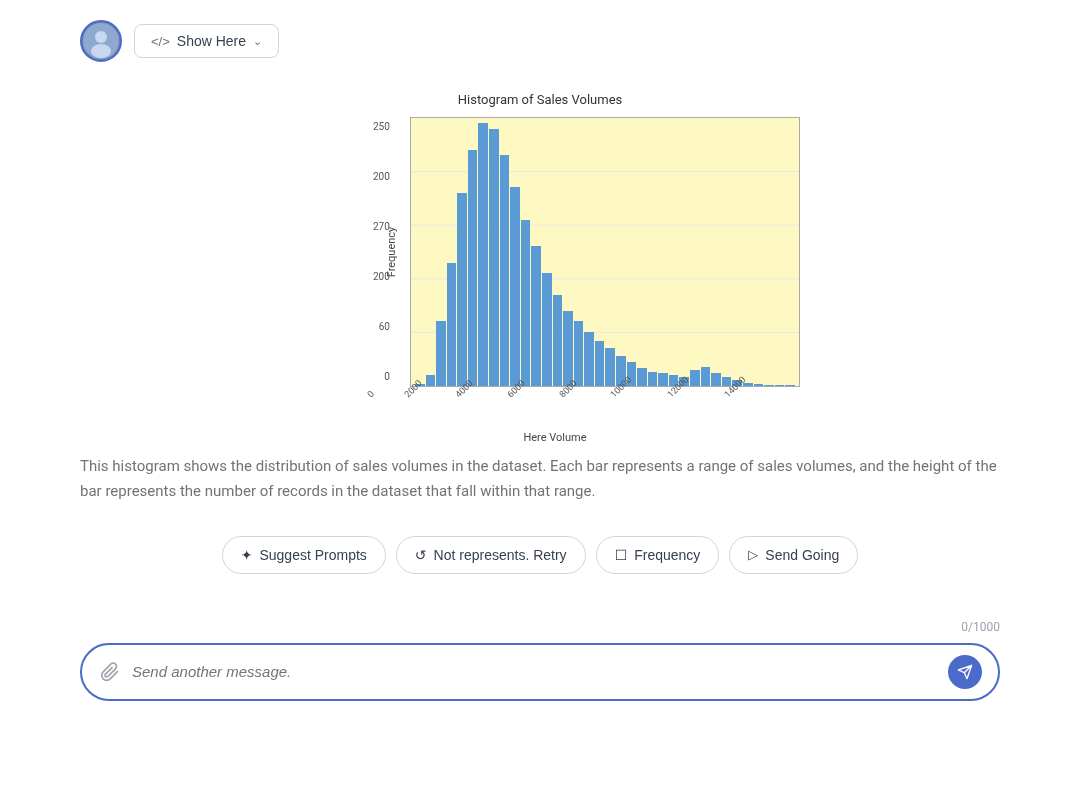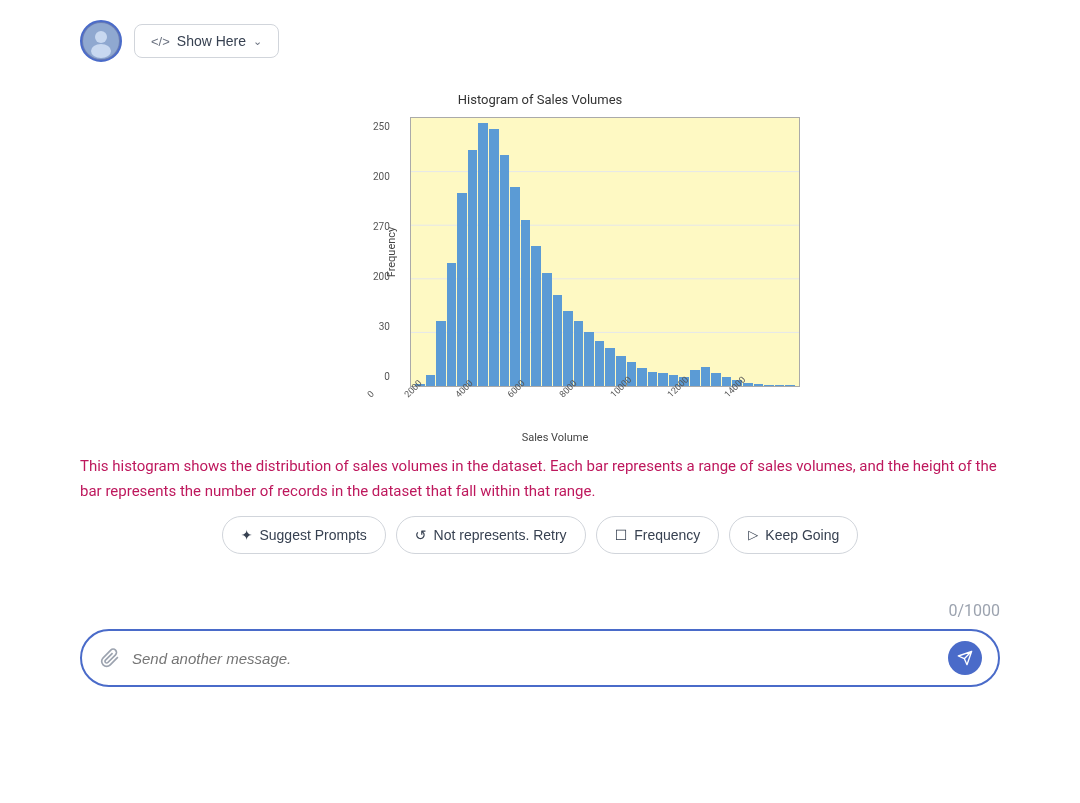--- a/index.html
+++ b/index.html
@@ -123,23 +123,23 @@
       text-align: right;
       line-height: 1;
     }
     .grid-lines {
       position: absolute;
       top: 0; left: 0; right: 0; bottom: 0;
       pointer-events: none;
     }
     .description-text {
       font-size: 15px;
-      color: #be185d;
+      color: #737373;
       line-height: 1.65;
-      margin-bottom: 12px;
+      margin-bottom: 32px;
     }
     .action-buttons {
       display: flex;
       justify-content: center;
       gap: 10px;
       margin-bottom: 16px;
       flex-wrap: wrap;
     }
     .action-btn {
       display: flex;
@@ -150,21 +150,21 @@
       border-radius: 999px;
       background: #ffffff;
       cursor: pointer;
       font-size: 14px;
       color: #374151;
       font-weight: 500;
       white-space: nowrap;
     }
     .char-count {
       text-align: right;
-      font-size: 16px;
+      font-size: 12px;
       color: #9ca3af;
       margin-bottom: 6px;
       margin-top: 44px;
     }
     .input-row {
       display: flex;
       align-items: center;
       border: 2px solid #4a6bc9;
       border-radius: 999px;
       padding: 10px 16px;
@@ -234,21 +234,21 @@
       <div style="position:relative; margin-left:50px; width:390px;">
         <div class="chart-area">
 
           <div class="y-axis-label">Frequency</div>
 
           <div style="position:absolute; left:-38px; top:4px; bottom:4px; display:flex; flex-direction:column; justify-content:space-between;">
             <span class="y-tick">250</span>
             <span class="y-tick">200</span>
             <span class="y-tick">270</span>
             <span class="y-tick">200</span>
-            <span class="y-tick">30</span>
+            <span class="y-tick">60</span>
             <span class="y-tick">0</span>
           </div>
 
           <svg class="grid-lines" width="100%" height="100%">
             <line x1="0" y1="20%" x2="100%" y2="20%" stroke="#e5e7eb" stroke-width="1"></line>
             <line x1="0" y1="40%" x2="100%" y2="40%" stroke="#e5e7eb" stroke-width="1"></line>
             <line x1="0" y1="60%" x2="100%" y2="60%" stroke="#e5e7eb" stroke-width="1"></line>
             <line x1="0" y1="80%" x2="100%" y2="80%" stroke="#e5e7eb" stroke-width="1"></line>
           </svg>
 
@@ -298,21 +298,21 @@
             <span style="font-size:9px;color:#555;transform:rotate(-45deg);display:block;transform-origin:top left;">2000</span>
             <span style="font-size:9px;color:#555;transform:rotate(-45deg);display:block;transform-origin:top left;">4000</span>
             <span style="font-size:9px;color:#555;transform:rotate(-45deg);display:block;transform-origin:top left;">6000</span>
             <span style="font-size:9px;color:#555;transform:rotate(-45deg);display:block;transform-origin:top left;">8000</span>
             <span style="font-size:9px;color:#555;transform:rotate(-45deg);display:block;transform-origin:top left;">10000</span>
             <span style="font-size:9px;color:#555;transform:rotate(-45deg);display:block;transform-origin:top left;">12000</span>
             <span style="font-size:9px;color:#555;transform:rotate(-45deg);display:block;transform-origin:top left;">14000</span>
           </div>
         </div>
 
-        <div class="x-axis-label" style="margin-left:0; margin-top:24px;">Sales Volume</div>
+        <div class="x-axis-label" style="margin-left:0; margin-top:24px;">Here Volume</div>
       </div>
     </div>
   </div>
 
   <p class="description-text">This histogram shows the distribution of sales volumes in the dataset. Each bar represents a range of sales volumes, and the height of the bar represents the number of records in the dataset that fall within that range.</p>
 
   <div class="action-buttons">
     <button class="action-btn">
       <span style="font-size:14px;">✦</span>
       <span>Suggest Prompts</span>
@@ -320,21 +320,21 @@
     <button class="action-btn">
       <span style="font-size:14px;">↺</span>
       <span>Not represents. Retry</span>
     </button>
     <button class="action-btn">
       <span style="font-size:14px;">☐</span>
       <span>Frequency</span>
     </button>
     <button class="action-btn">
       <span style="font-size:13px;">▷</span>
-      <span>Keep Going</span>
+      <span>Send Going</span>
     </button>
   </div>
 
   <div class="char-count">0/1000</div>
 
   <div class="input-row">
     <div class="input-icon">
       <svg viewBox="0 0 24 24" width="20" height="20" fill="none" stroke="#9ca3af" stroke-width="2">
         <path d="M21.44 11.05l-9.19 9.19a6 6 0 0 1-8.49-8.49l9.19-9.19a4 4 0 0 1 5.66 5.66l-9.2 9.19a2 2 0 0 1-2.83-2.83l8.49-8.48"></path>
       </svg>

